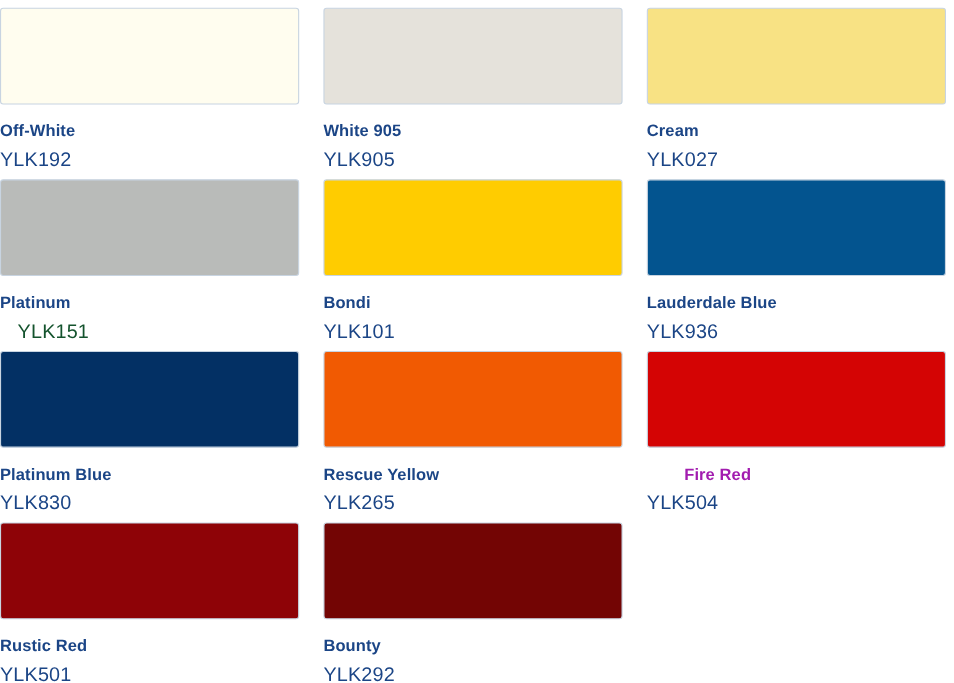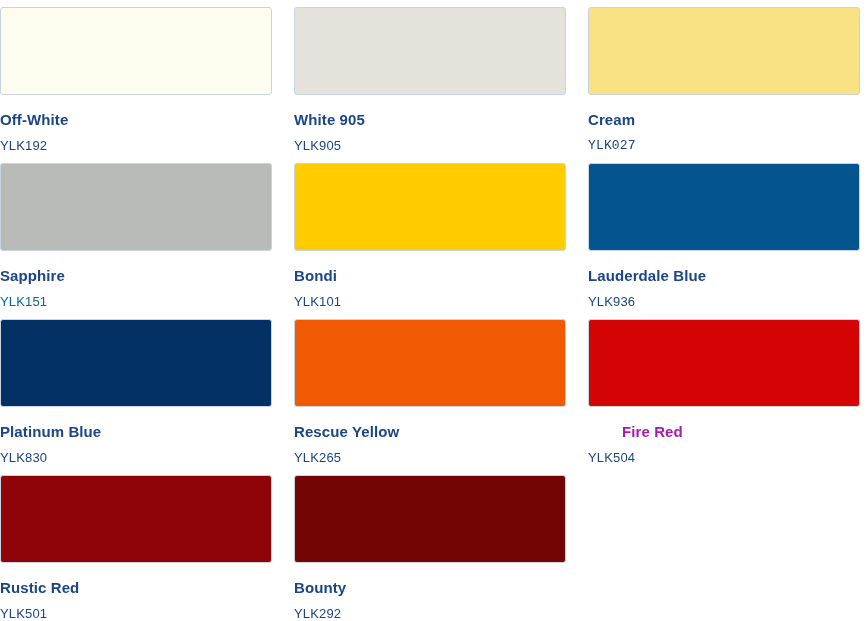--- a/index.html
+++ b/index.html
@@ -46,21 +46,21 @@
     font-size: 15px;
     font-weight: bold;
     color: #1b4586;
     letter-spacing: 0.1px;
     margin-top: 16px;
     line-height: 18px;
     white-space: nowrap;
   }
 
   .swatch-code {
-    font-size: 13px;
+    font-size: 18px;
     font-weight: normal;
     color: #1b4586;
     letter-spacing: 0.15px;
     margin-top: 8px;
     line-height: 17px;
     white-space: nowrap;
   }
 </style>
 </head>
 <body>
@@ -75,27 +75,27 @@
 
   <div class="swatch-card">
     <div class="swatch-chip" style="background-color: rgb(229, 226, 219); border-color: rgb(200, 212, 225);"></div>
     <div class="swatch-name" style="color: rgb(27, 69, 134);">White 905</div>
     <div class="swatch-code" style="color: rgb(27, 69, 134);">YLK905</div>
   </div>
 
   <div class="swatch-card">
     <div class="swatch-chip" style="background-color: rgb(248, 226, 132); border-color: rgb(200, 212, 225);"></div>
     <div class="swatch-name" style="color: rgb(27, 69, 134);">Cream</div>
-    <div class="swatch-code" style="color: rgb(27, 69, 134); font-family: Liberation Mono, monospace;">YLK027</div>
+    <div class="swatch-code" style="color: rgb(27, 69, 134);">YLK027</div>
   </div>
 
   <div class="swatch-card">
     <div class="swatch-chip" style="background-color: rgb(185, 187, 185); border-color: rgb(200, 212, 225);"></div>
-    <div class="swatch-name" style="color: rgb(27, 69, 134);">Sapphire</div>
-    <div class="swatch-code" style="color: #0369a1;">YLK151</div>
+    <div class="swatch-name" style="color: rgb(27, 69, 134);">Platinum</div>
+    <div class="swatch-code" style="color: #14532d; margin-left: 16px;">YLK151</div>
   </div>
 
   <div class="swatch-card">
     <div class="swatch-chip" style="background-color: rgb(255, 204, 0); border-color: rgb(200, 212, 225);"></div>
     <div class="swatch-name" style="color: rgb(27, 69, 134);">Bondi</div>
     <div class="swatch-code" style="color: rgb(27, 69, 134);">YLK101</div>
   </div>
 
   <div class="swatch-card">
     <div class="swatch-chip" style="background-color: rgb(3, 84, 143); border-color: rgb(200, 212, 225);"></div>

